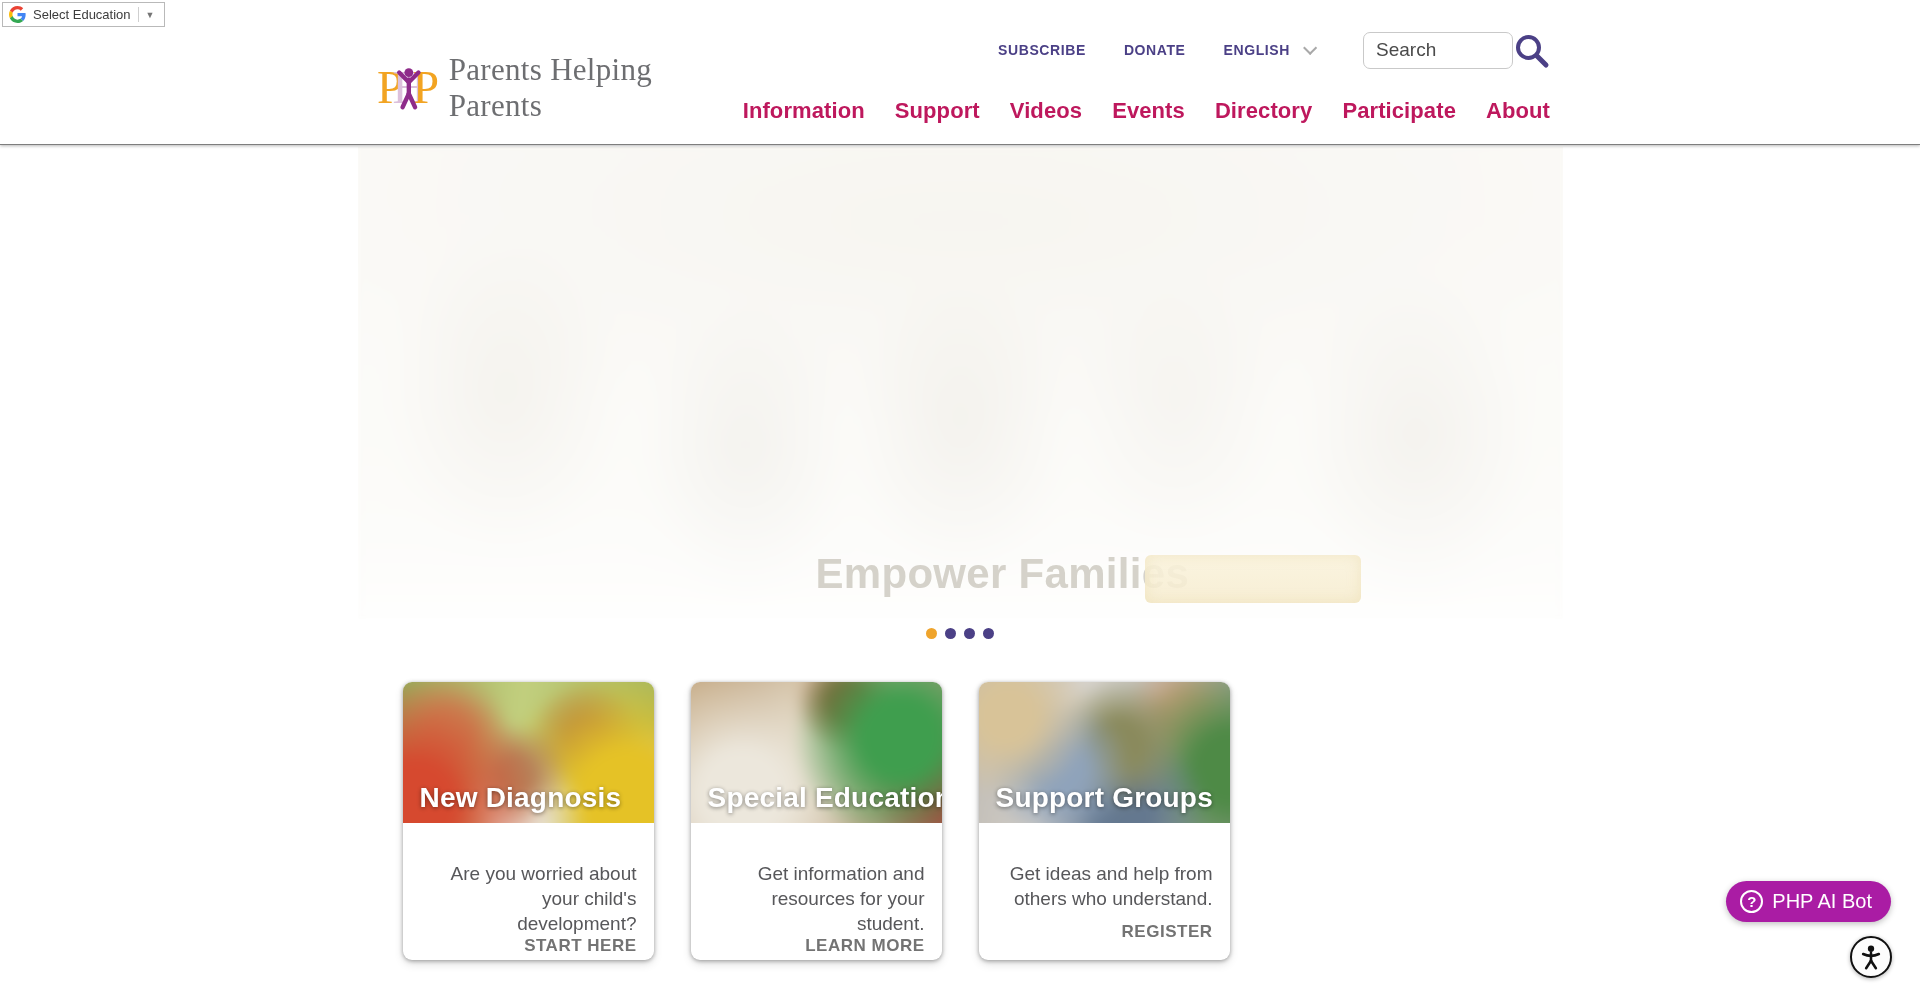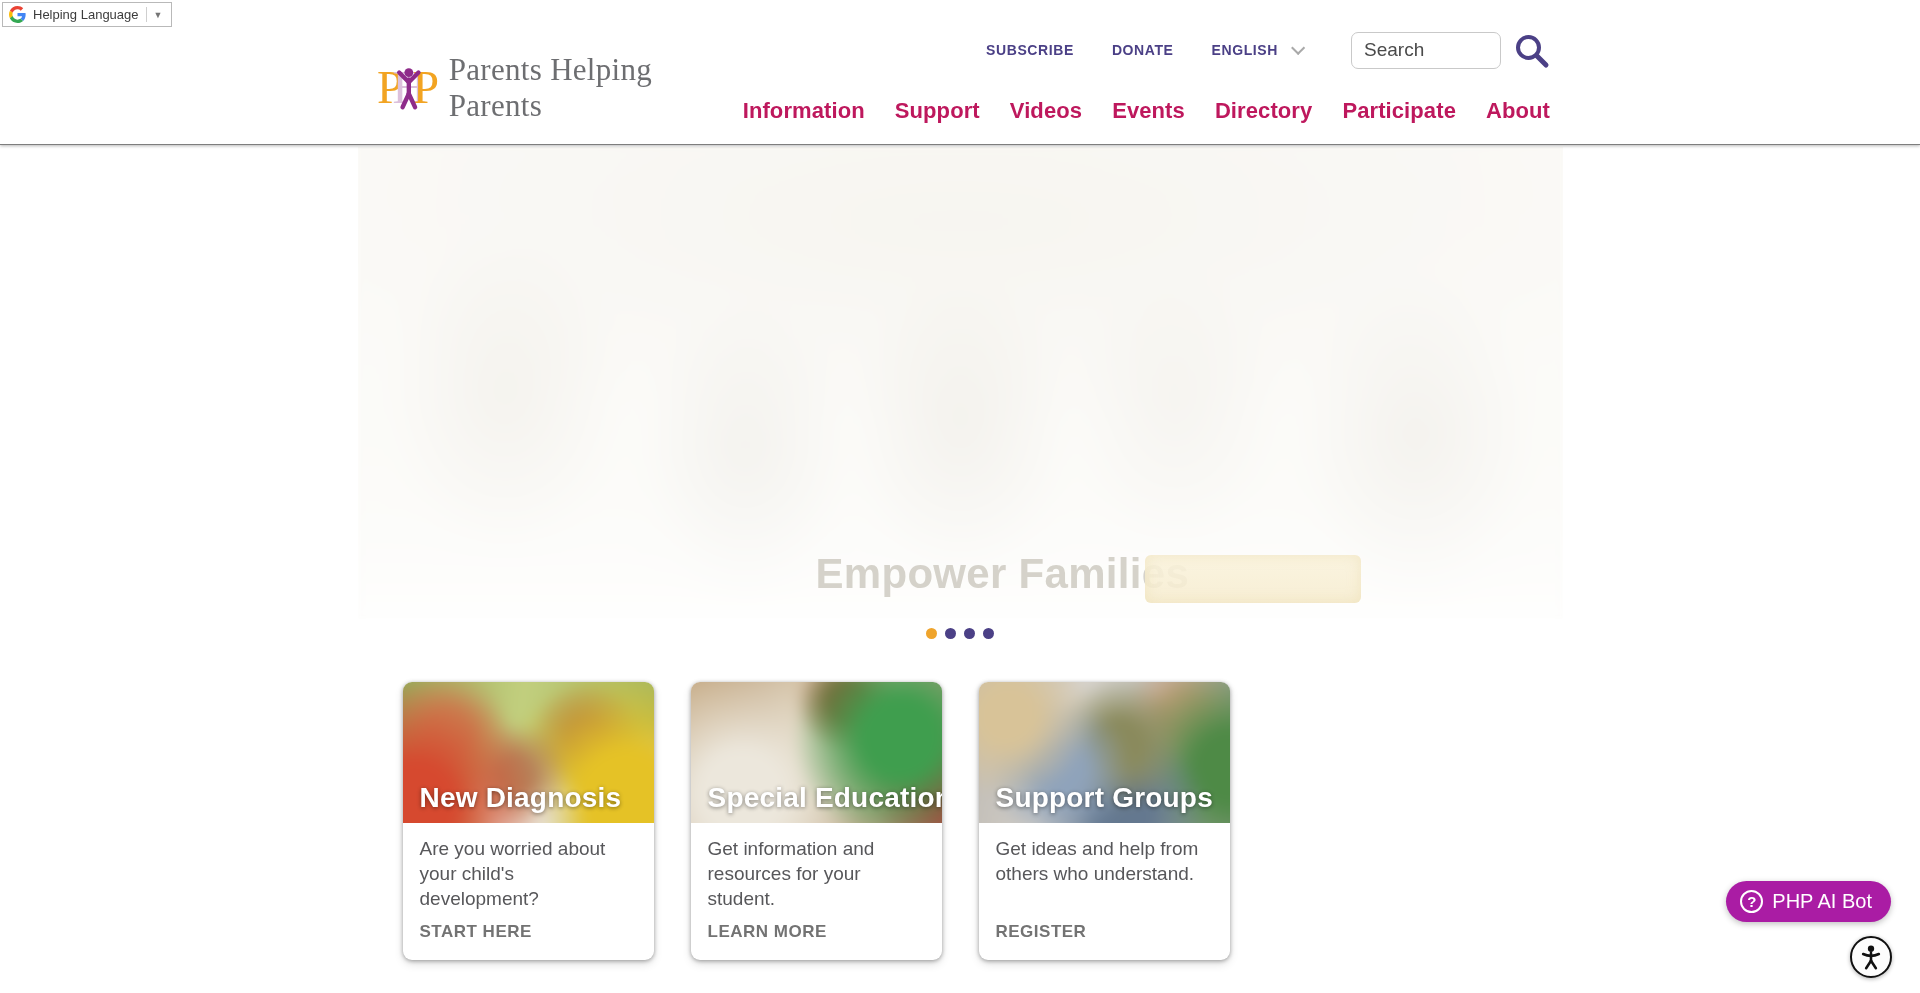--- a/index.html
+++ b/index.html
@@ -19,21 +19,21 @@
   .header-inner{display:flex;justify-content:space-between;align-items:flex-start;
     padding:0 370px 0 377px;height:100%;box-sizing:border-box;}
   .logo{display:flex;align-items:center;gap:10px;margin-top:52px;text-decoration:none;cursor:pointer;}
   .logo-text{font-family:"Liberation Serif","DejaVu Serif",serif;font-size:31px;color:#6d6e71;letter-spacing:.3px;}
   .header-right{display:flex;flex-direction:column;align-items:flex-end;padding-top:30px;}
   .utility-row{display:flex;align-items:center;gap:38px;height:40px;}
   .utility-link{font-size:14px;font-weight:700;letter-spacing:.6px;color:#4b4086;text-decoration:none;cursor:pointer;text-align:right;}
   .lang{display:flex;align-items:center;gap:13px;cursor:pointer;}
   .chev{width:8px;height:8px;border-right:2px solid #a9a9a9;border-bottom:2px solid #a9a9a9;
     transform:rotate(45deg) translateY(-3px);}
-  .search-wrap{display:flex;align-items:center;gap:12px;margin-left:12px;}
+  .search-wrap{display:flex;align-items:center;margin-left:12px;}
   .search-input{width:150px;height:37px;border:1px solid #c9c9c9;border-radius:7px;
     font-size:19px;color:#333;padding:0 12px;outline:none;box-sizing:border-box;
     font-family:"Liberation Sans","DejaVu Sans",sans-serif;}
   .search-input::placeholder{color:#4a4a4a;opacity:1;}
   .search-btn{background:none;border:none;padding:0;cursor:pointer;display:flex;}
   nav{display:flex;gap:30px;margin-top:28px;}
   nav a{font-size:22px;font-weight:700;color:#be185d;text-decoration:none;cursor:pointer;letter-spacing:.1px;}
 
   
   .hero{position:relative;width:1205px;height:472px;margin:2px auto 0;overflow:hidden;background:#fefefd;}
@@ -90,21 +90,21 @@
       radial-gradient(circle at 16% 42%, #d9a47e 0 9%, transparent 26%),
       radial-gradient(circle at 38% 30%, #3a4a6e 0 10%, transparent 30%),
       radial-gradient(circle at 52% 48%, #b5764d 0 9%, transparent 26%),
       radial-gradient(circle at 64% 82%, #c23b2e 0 12%, transparent 34%),
       radial-gradient(circle at 84% 46%, #dba邃88a 0 9%, transparent 26%),
       radial-gradient(circle at 85% 48%, #dba88a 0 9%, transparent 26%),
       radial-gradient(circle at 24% 88%, #2e3f66 0 11%, transparent 32%),
       linear-gradient(105deg,#7fa4b5,#a3c8d4 40%,#6e8f58);}
   .card-title{position:absolute;left:17px;bottom:9px;font-size:28px;font-weight:700;color:#fff;
     text-shadow:0 1px 4px rgba(0,0,0,.45);letter-spacing:.2px;white-space:nowrap;}
-  .card-body{padding:13px 17px 0;flex:1;display:flex;flex-direction:column;}
+  .card-body{padding:38px 17px 0;flex:1;display:flex;flex-direction:column;text-align:right;}
   .card-text{font-size:19px;line-height:1.32;color:#57575a;}
   .card-link{margin-top:auto;margin-bottom:18px;font-size:17px;font-weight:700;color:#737373;
     letter-spacing:.5px;text-decoration:none;cursor:pointer;}
 
   
   .ai-bot{position:absolute;right:29px;bottom:71px;height:41px;display:flex;align-items:center;gap:9px;
     background:#aa1ca4;color:#fff;border:none;border-radius:21px;padding:0 19px 0 14px;cursor:pointer;
     box-shadow:0 2px 6px rgba(0,0,0,.25);}
   .ai-bot .qmark{width:23px;height:23px;border:2px solid #fff;border-radius:50%;display:flex;
     align-items:center;justify-content:center;font-size:15px;font-weight:700;box-sizing:border-box;}
@@ -118,21 +118,21 @@
 
 <div class="page">
 
   <div class="gt-widget">
     <svg width="17" height="17" viewBox="0 0 48 48">
       <path fill="#EA4335" d="M24 9.5c3.54 0 6.71 1.22 9.21 3.6l6.85-6.85C35.9 2.38 30.47 0 24 0 14.62 0 6.51 5.38 2.56 13.22l7.98 6.19C12.43 13.72 17.74 9.5 24 9.5z"></path>
       <path fill="#4285F4" d="M46.98 24.55c0-1.57-.15-3.09-.38-4.55H24v9.02h12.94c-.58 2.96-2.26 5.48-4.78 7.18l7.73 6c4.51-4.18 7.09-10.36 7.09-17.65z"></path>
       <path fill="#FBBC05" d="M10.53 28.59c-.48-1.45-.76-2.99-.76-4.59s.27-3.14.76-4.59l-7.98-6.19C.92 16.46 0 20.12 0 24c0 3.88.92 7.54 2.56 10.78l7.97-6.19z"></path>
       <path fill="#34A853" d="M24 48c6.48 0 11.93-2.13 15.89-5.81l-7.73-6c-2.15 1.45-4.92 2.3-8.16 2.3-6.26 0-11.57-4.22-13.47-9.91l-7.98 6.19C6.51 42.62 14.62 48 24 48z"></path>
     </svg>
-    <span class="gt-label">Helping Language</span>
+    <span class="gt-label">Select Education</span>
     <span class="gt-sep"></span>
     <span class="gt-arrow">▼</span>
   </div>
 
   <header>
     <div class="header-inner">
       <a class="logo">
         <svg width="64" height="52" viewBox="0 0 64 52">
           <text x="0" y="42" font-family="Liberation Serif, DejaVu Serif, serif" font-size="49" fill="#f2a422">P</text>
           <text x="16" y="42" font-family="Liberation Serif, DejaVu Serif, serif" font-size="49" fill="#dcc0dc">H</text>

